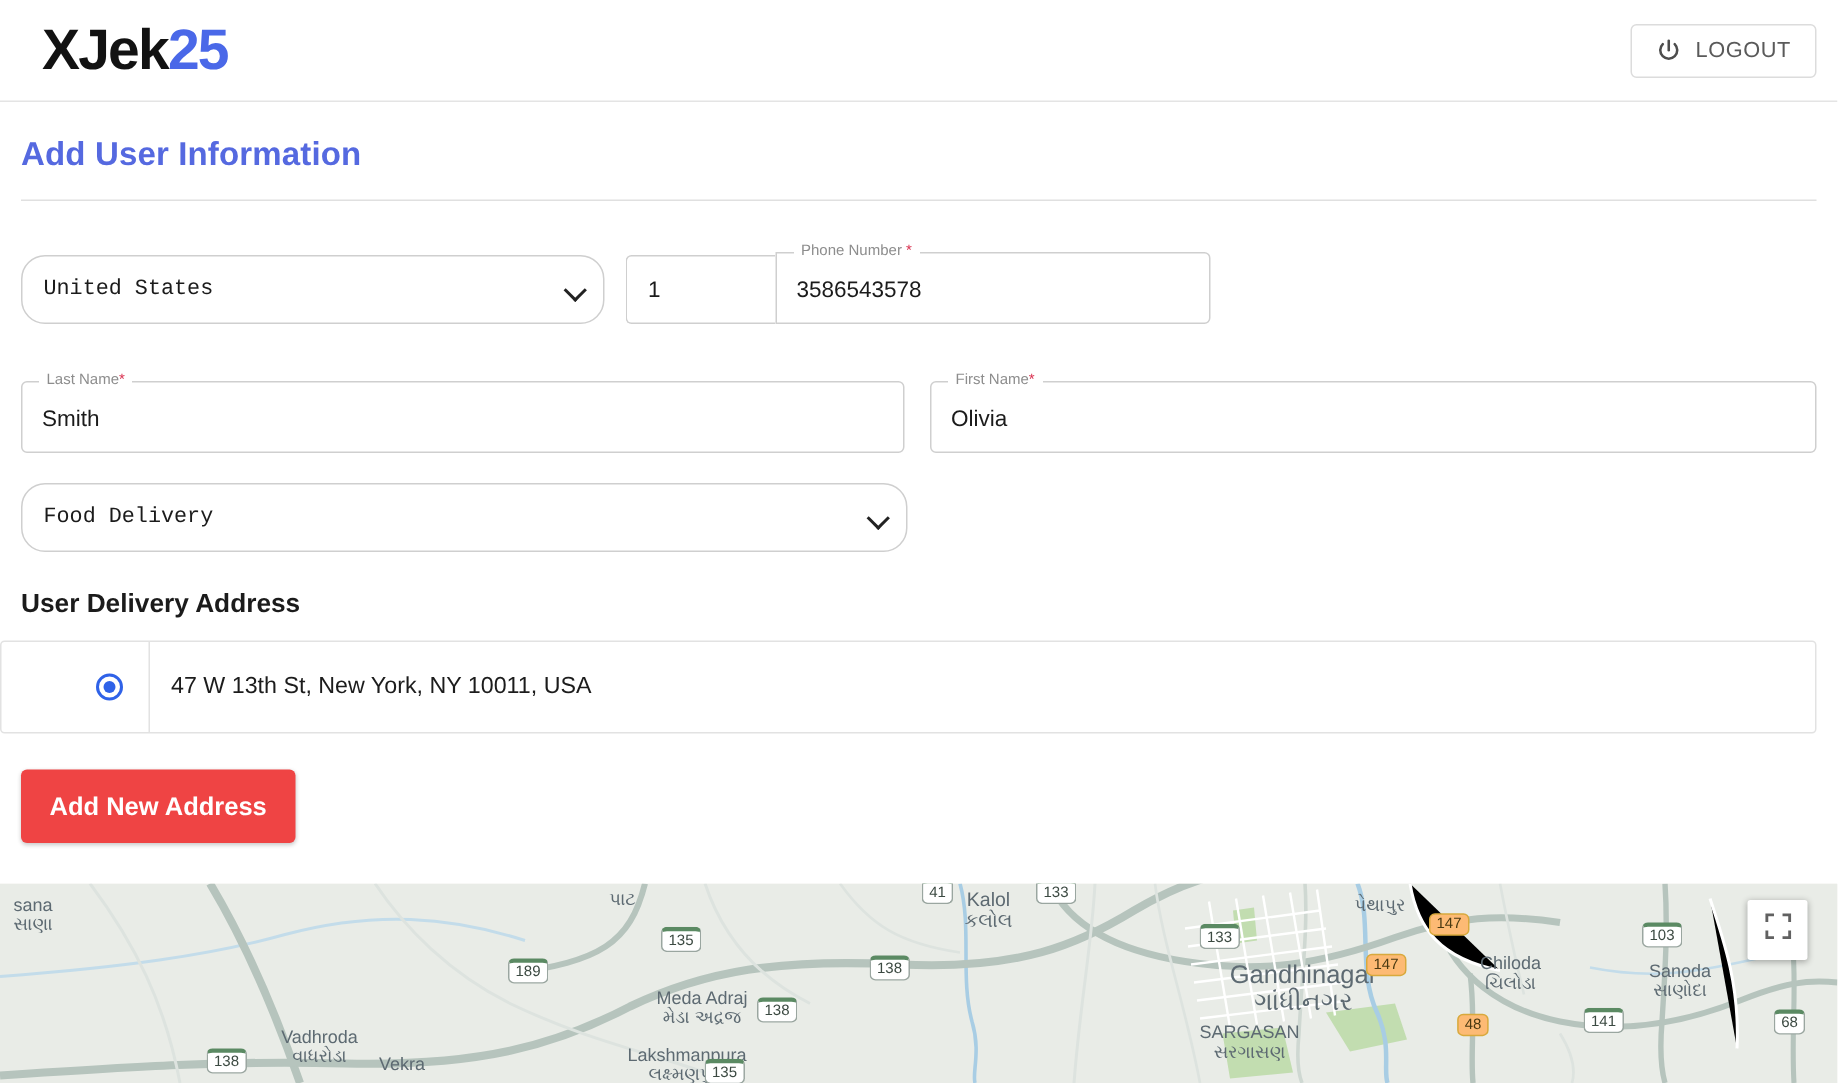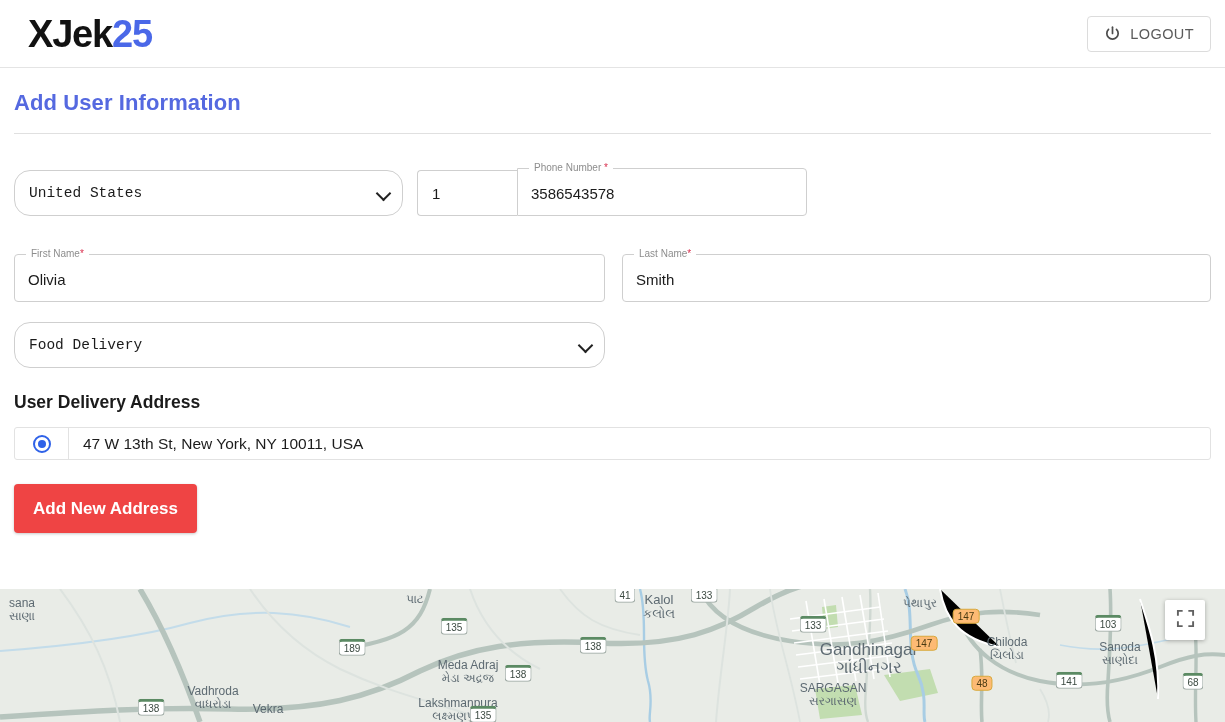--- a/index.html
+++ b/index.html
@@ -148,27 +148,28 @@
   .phone-group .of > fieldset { border-radius: 0 4px 4px 0; }
 
   
   .section-title {
     margin: 24px 0 0 14px;
     font-size: 17.5px;
     font-weight: 700;
     color: #1b1b1b;
   }
   .addr-card {
-    margin: 14px 14px 0 14px;
+    margin: 14px 14px 0 0;
     border: 1px solid #e2e2e2;
     border-radius: 3px;
     display: flex;
     align-items: stretch;
-    height: 33px;
-    background: #fff;
+    height: 62px;
+    background: #fff;
+    padding-left: 45px;
   }
   .radio-cell {
     width: 54px;
     border-right: 1px solid #e2e2e2;
     display: flex; align-items: center; justify-content: center;
   }
   .radio {
     width: 18px; height: 18px;
     border-radius: 50%;
     border: 2px solid #2f62e8;
@@ -301,32 +302,32 @@
         <fieldset>
           <legend><span>Phone Number</span><span class="req"> <span>*</span></span></legend>
         </fieldset>
         <input value="3586543578" style="">
       </div>
     </div>
 
   </div>
 
   <div class="row" style="margin-top:40px; gap:17px;">
+    <div class="of" style="flex:1;">
+      <fieldset>
+        <legend><span>Last Name</span><span class="req">*</span></legend>
+      </fieldset>
+      <input value="Smith" style="">
+    </div>
+
     <div class="of" style="flex:0 0 591px;">
       <fieldset>
         <legend><span>First Name</span><span class="req">*</span></legend>
       </fieldset>
       <input value="Olivia" style="">
-    </div>
-
-    <div class="of" style="flex:1;">
-      <fieldset>
-        <legend><span>Last Name</span><span class="req">*</span></legend>
-      </fieldset>
-      <input value="Smith" style="">
     </div>
   </div>
 
   <div class="row" style="margin-top:20px;">
     <div class="sel-wrap" style="width:591px;">
       <select class="native">
         <option>Food Delivery</option>
       </select>
     </div>
   </div>

